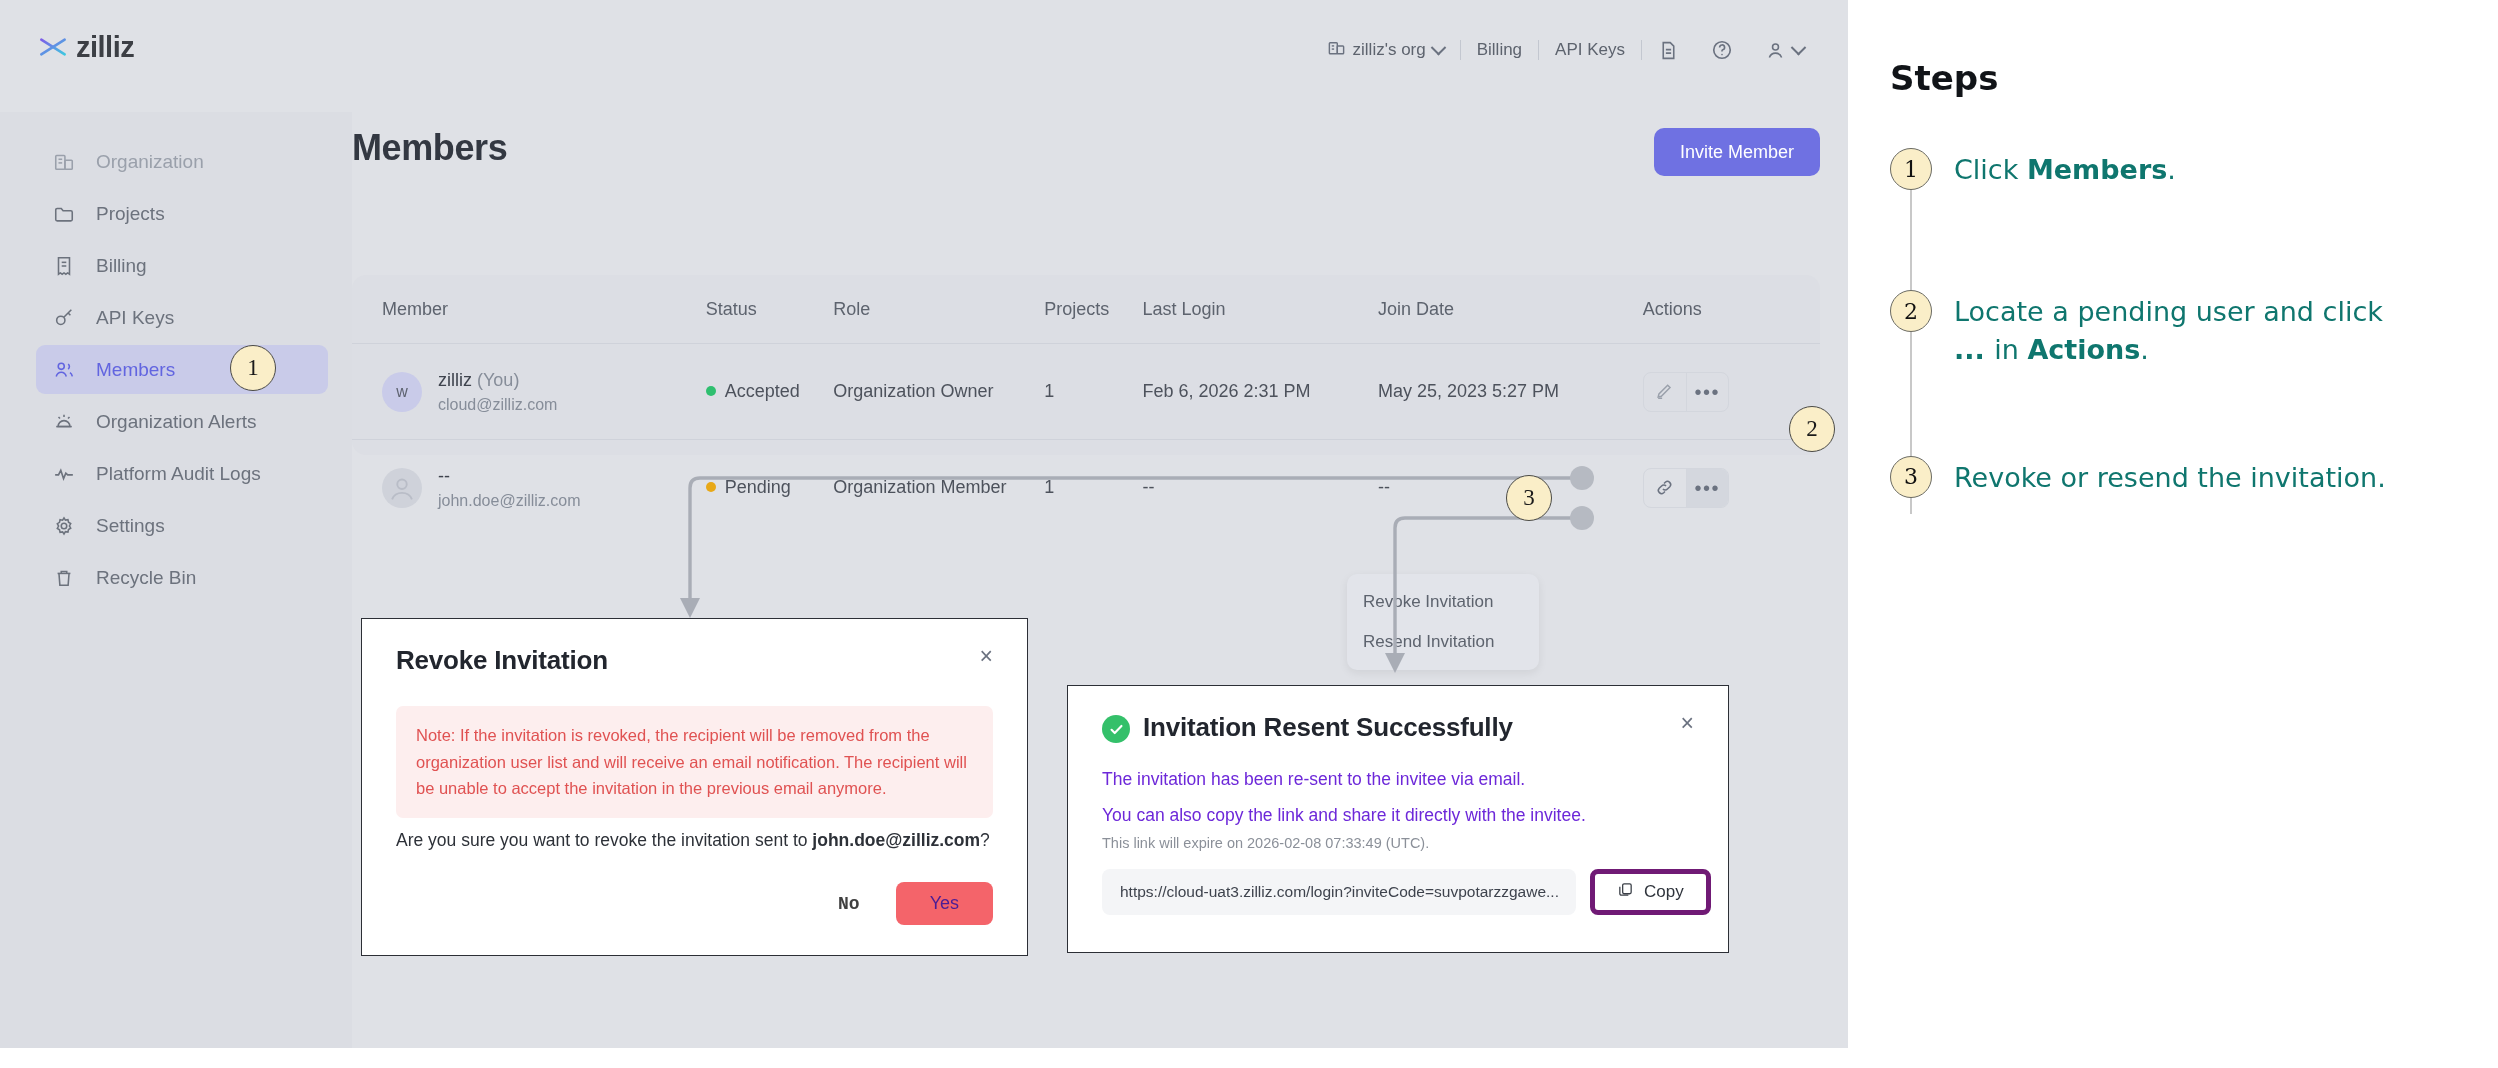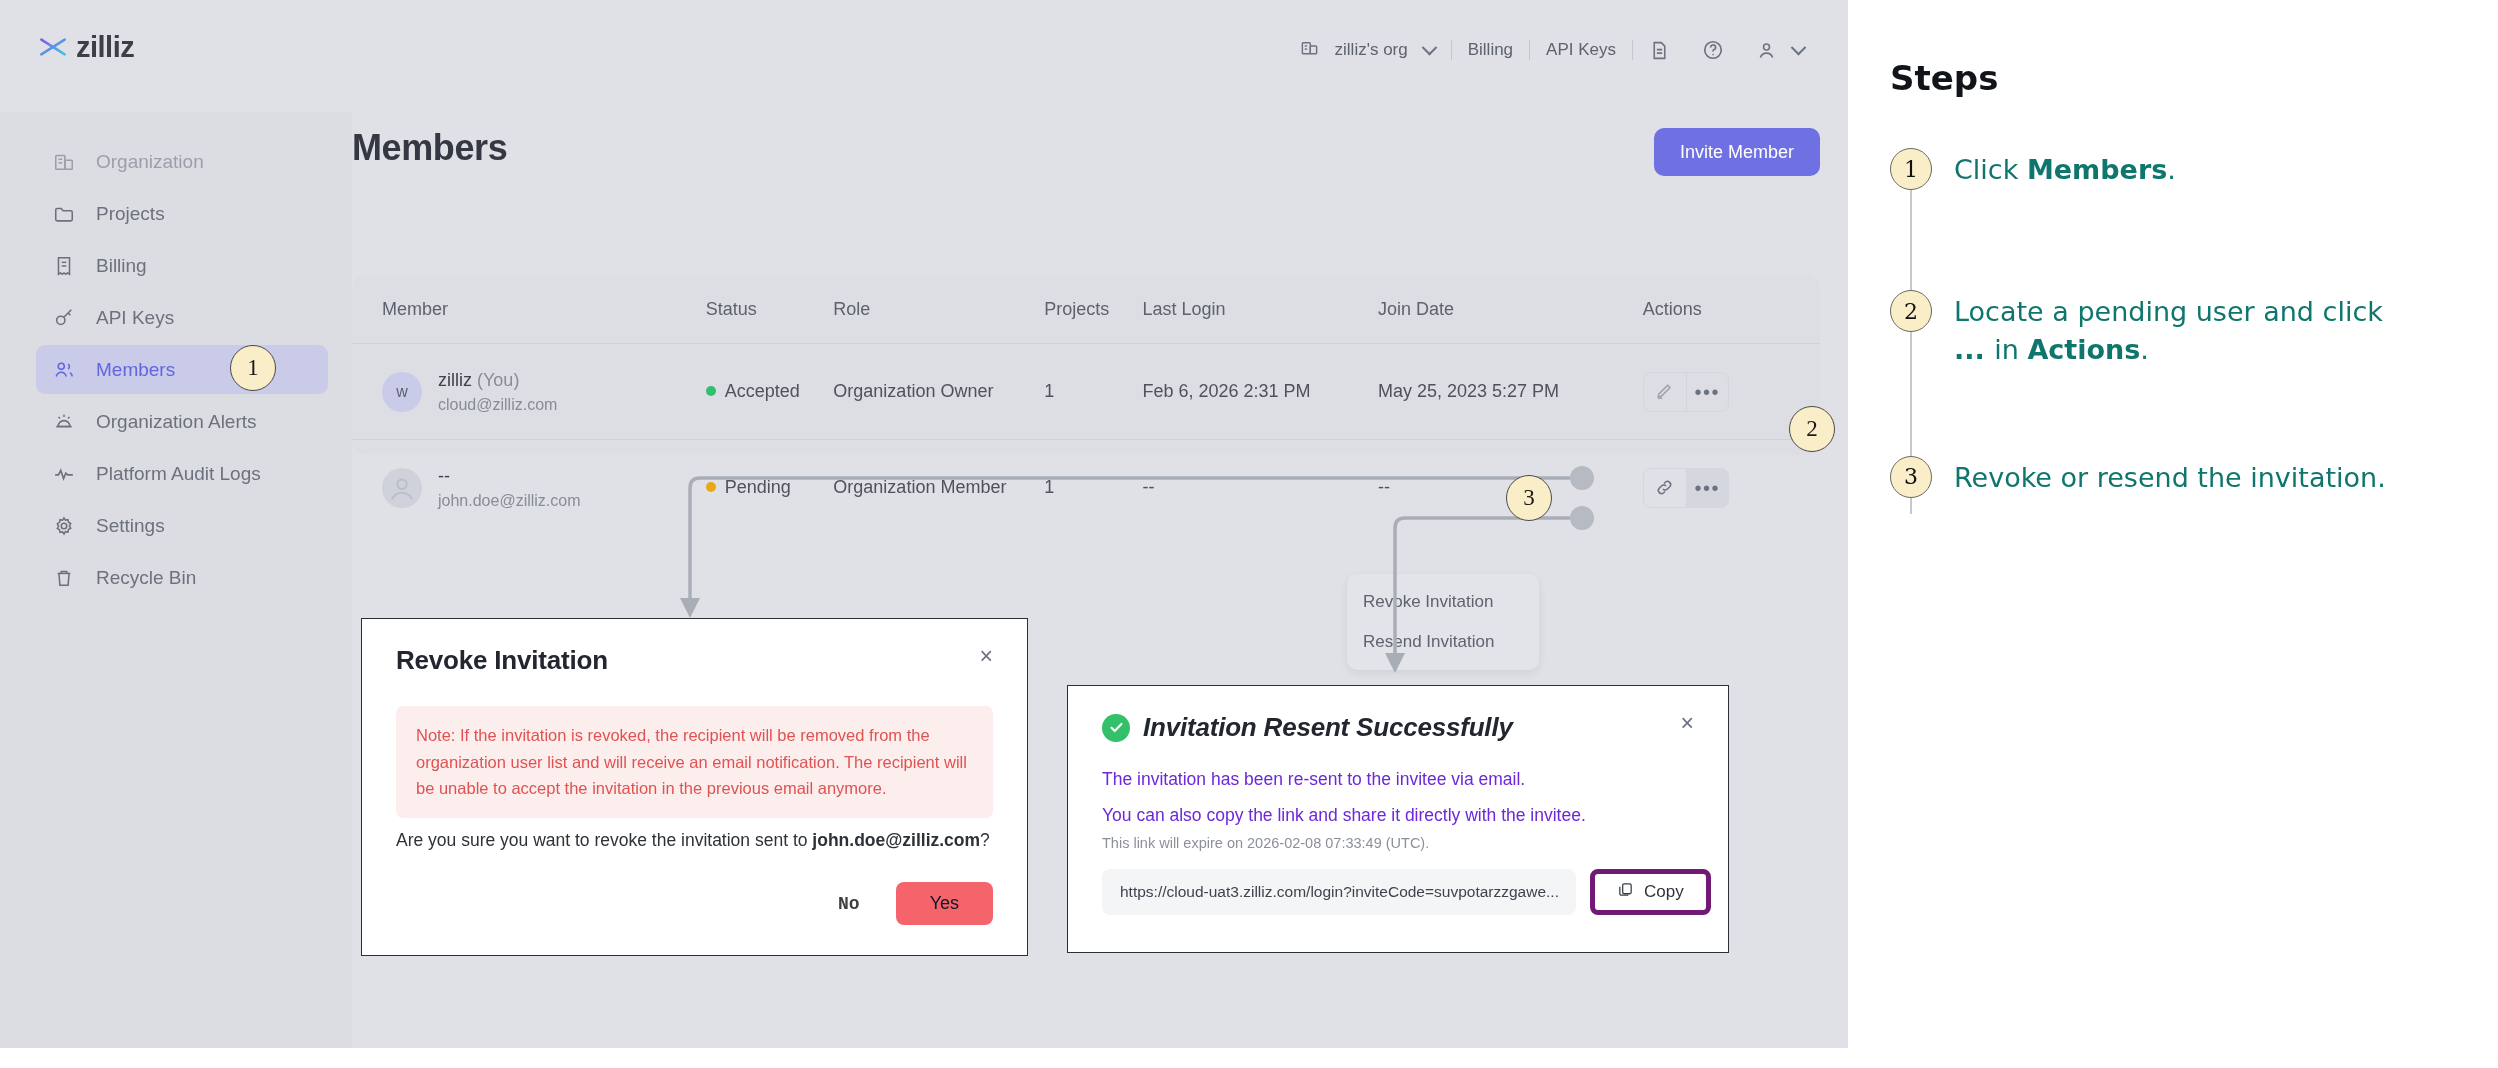--- a/index.html
+++ b/index.html
@@ -28,21 +28,21 @@
   #logo { position: absolute; left: 36px; top: 30px; display: flex; align-items: center; gap: 6px; }
   #logo .mark { width: 34px; height: 34px; position: relative; }
   #logo .wordmark {
     font-size: 29px; font-weight: 700; color: #3c3f45; letter-spacing: -0.5px;
   }
   #topnav {
     position: absolute; right: 28px; top: 38px;
     display: flex; align-items: center; gap: 0px;
     font-size: 17px; color: #5d636e;
   }
-  #topnav .tn-item { display: flex; align-items: center; gap: 16px; padding: 0 16px; white-space: nowrap; }
+  #topnav .tn-item { display: flex; align-items: center; gap: 7px; padding: 0 16px; white-space: nowrap; }
   #topnav .tn-sep { width: 1px; height: 20px; background: #c3c7d0; }
   .chev { display:inline-block; width: 11px; height: 11px; border-right: 2px solid #6b7280; border-bottom: 2px solid #6b7280; transform: rotate(45deg) translate(-2px,-2px); }
 
   
   #sidebar {
     position: absolute; left: 0; top: 112px; width: 352px; height: 936px;
     background: #dbdde3;
     padding-top: 22px;
   }
   .side-item {
@@ -144,21 +144,21 @@
 
   #note-box {
     margin: 30px 34px 0 34px; background: #fdeeee; border-radius: 7px;
     padding: 16px 20px; color: #e05252; font-size: 16.5px; line-height: 1.62;
   }
   #confirm-line { margin: 12px 34px 0 34px; font-size: 17.5px; color: #2d3138; }
   #confirm-line b { font-weight: 700; }
   .m-foot { position: absolute; right: 34px; bottom: 30px; display:flex; align-items:center; gap: 22px; }
   #btn-no { font-size: 18px; color: #404040; background: none; border: none; cursor: pointer;
             font-family: Liberation Mono, monospace; font-weight: 600; padding: 10px 14px;}
-  #btn-yes { font-size: 18px; color: #0f172a; background: #f4646a; border: none; border-radius: 8px;
+  #btn-yes { font-size: 18px; color: #4c1d95; background: #f4646a; border: none; border-radius: 8px;
              padding: 11px 34px; cursor: pointer; font-family: "Liberation Sans", sans-serif; }
 
   .succ-icon { width: 28px; height: 28px; border-radius: 50%; background: #34c06a;
                display:flex; align-items:center; justify-content:center; flex:0 0 28px; margin-right: 13px; }
   .succ-icon svg { width: 17px; height: 17px; }
   #resent-body { padding: 26px 34px 0 34px; }
   .r-line { font-size: 17.5px; color: #6d28d9; margin-bottom: 15px; }
   .r-expire { font-size: 14.5px; color: #8b9099; margin-top: -6px; }
   #link-row { display:flex; align-items:center; gap: 14px; margin-top: 18px; }
   #link-field { flex: 0 0 474px; height: 46px; background: #f4f5f7; border-radius: 8px;
@@ -474,21 +474,21 @@
         <span>Are you sure you want to revoke the invitation sent to </span><b>john.doe@zilliz.com</b><span>?</span>
       </div>
       <div class="m-foot">
         <button id="btn-no">No</button>
         <button id="btn-yes">Yes</button>
       </div>
     </div>
 
     <div class="modal" id="modal-resent">
       <div class="m-head">
-        <div style="display:flex; align-items:center;font-style:italic;">
+        <div style="display:flex; align-items:flex-end;">
           <span class="succ-icon">
             <svg viewBox="0 0 24 24" fill="none" stroke="#fff" stroke-width="3" stroke-linecap="round" stroke-linejoin="round">
               <path d="M5 12.5l4.5 4.5L19 7"></path>
             </svg>
           </span>
           <span class="m-title">Invitation Resent Successfully</span>
         </div>
         <div class="m-close">×</div>
       </div>
       <div id="resent-body">

